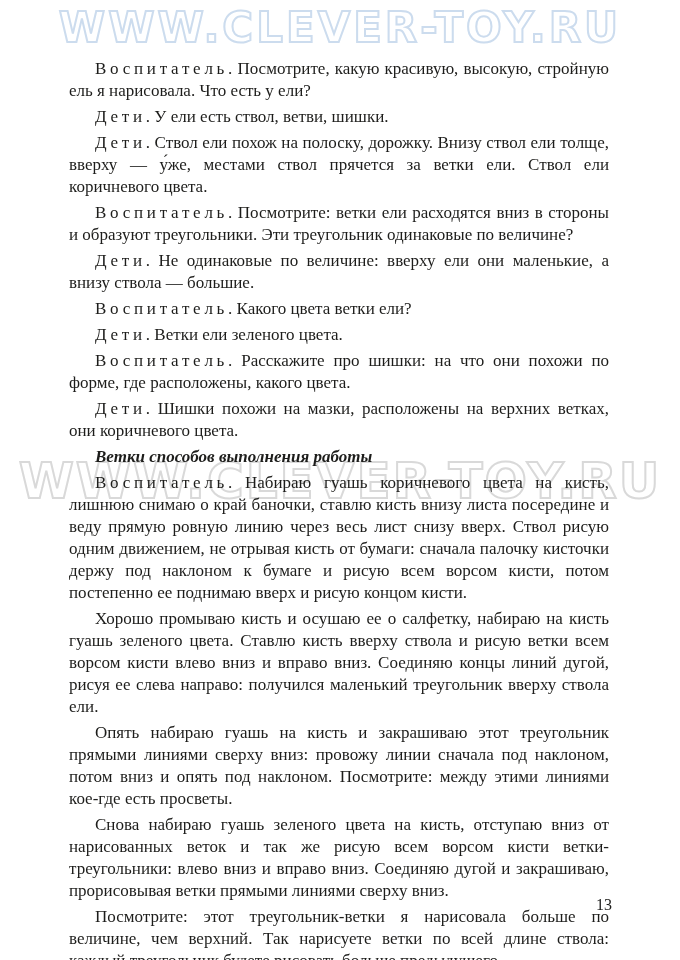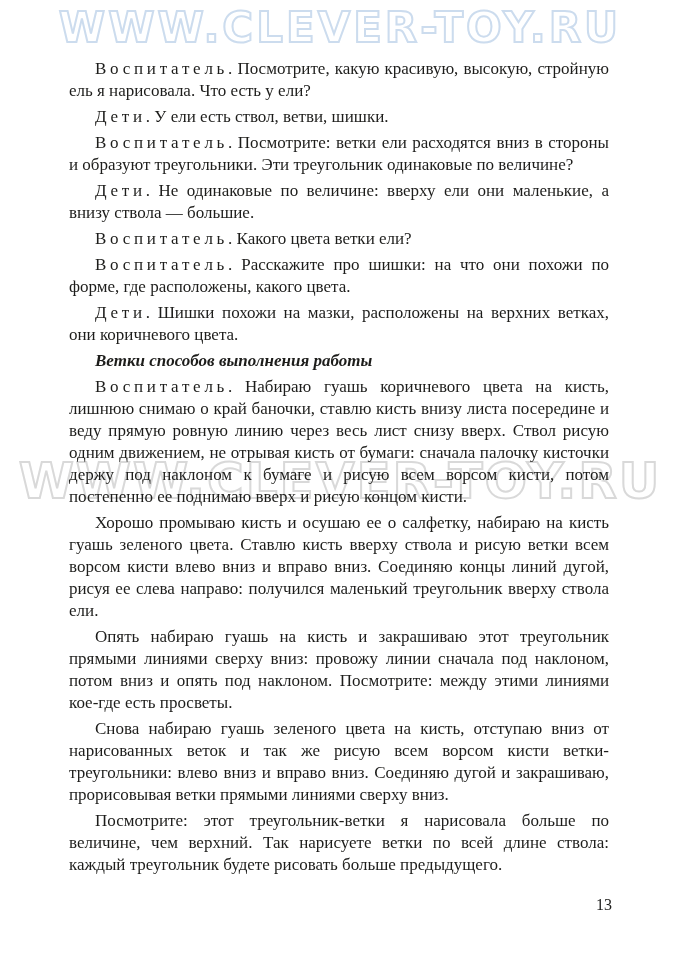--- a/index.html
+++ b/index.html
@@ -70,23 +70,25 @@
 </style>
 </head>
 <body>
 
 <div class="page" style="background: rgb(255, 255, 255);">
   <div class="watermark watermark-top" style="-webkit-text-stroke: 2px rgb(204, 220, 238);">WWW.CLEVER-TOY.RU</div>
   <div class="watermark watermark-middle" style="-webkit-text-stroke: 2px rgb(217, 217, 217);">WWW.CLEVER-TOY.RU</div>
   <div class="text-block" id="text-block" style="color: rgb(29, 29, 27);">
       <p><span class="speaker">Воспитатель</span>. Посмотрите, какую красивую, высокую, стройную ель я нарисовала. Что есть у ели?</p>
       <p><span class="speaker">Дети</span>. У ели есть ствол, ветви, шишки.</p>
+      <p><span class="speaker">Дети</span>. Ствол ели похож на полоску, дорожку. Внизу ствол ели толще, вверху — у́же, местами ствол прячется за ветки ели. Ствол ели коричневого цвета.</p>
       <p><span class="speaker">Воспитатель</span>. Посмотрите: ветки ели расходятся вниз в стороны и образуют треугольники. Эти треугольник одинаковые по величине?</p>
       <p><span class="speaker">Дети</span>. Не одинаковые по величине: вверху ели они маленькие, а внизу ствола — большие.</p>
       <p><span class="speaker">Воспитатель</span>. Какого цвета ветки ели?</p>
+      <p><span class="speaker">Дети</span>. Ветки ели зеленого цвета.</p>
       <p><span class="speaker">Воспитатель</span>. Расскажите про шишки: на что они похожи по форме, где расположены, какого цвета.</p>
       <p><span class="speaker">Дети</span>. Шишки похожи на мазки, расположены на верхних ветках, они коричневого цвета.</p>
       <p class="heading">Ветки способов выполнения работы</p>
       <p><span class="speaker">Воспитатель</span>. Набираю гуашь коричневого цвета на кисть, лишнюю снимаю о край баночки, ставлю кисть внизу листа посередине и веду прямую ровную линию через весь лист снизу вверх. Ствол рисую одним движением, не отрывая кисть от бумаги: сначала палочку кисточки держу под наклоном к бумаге и рисую всем ворсом кисти, потом постепенно ее поднимаю вверх и рисую концом кисти.</p>
       <p>Хорошо промываю кисть и осушаю ее о салфетку, набираю на кисть гуашь зеленого цвета. Ставлю кисть вверху ствола и рисую ветки всем ворсом кисти влево вниз и вправо вниз. Соединяю концы линий дугой, рисуя ее слева направо: получился маленький треугольник вверху ствола ели.</p>
       <p>Опять набираю гуашь на кисть и закрашиваю этот треугольник прямыми линиями сверху вниз: провожу линии сначала под наклоном, потом вниз и опять под наклоном. Посмотрите: между этими линиями кое-где есть просветы.</p>
       <p>Снова набираю гуашь зеленого цвета на кисть, отступаю вниз от нарисованных веток и так же рисую всем ворсом кисти ветки-треугольники: влево вниз и вправо вниз. Соединяю дугой и закрашиваю, прорисовывая ветки прямыми линиями сверху вниз.</p>
       <p>Посмотрите: этот треугольник-ветки я нарисовала больше по величине, чем верхний. Так нарисуете ветки по всей длине ствола: каждый треугольник будете рисовать больше предыдущего.</p>
     </div>
   <div class="page-number" style="color: rgb(29, 29, 27);">13</div>

